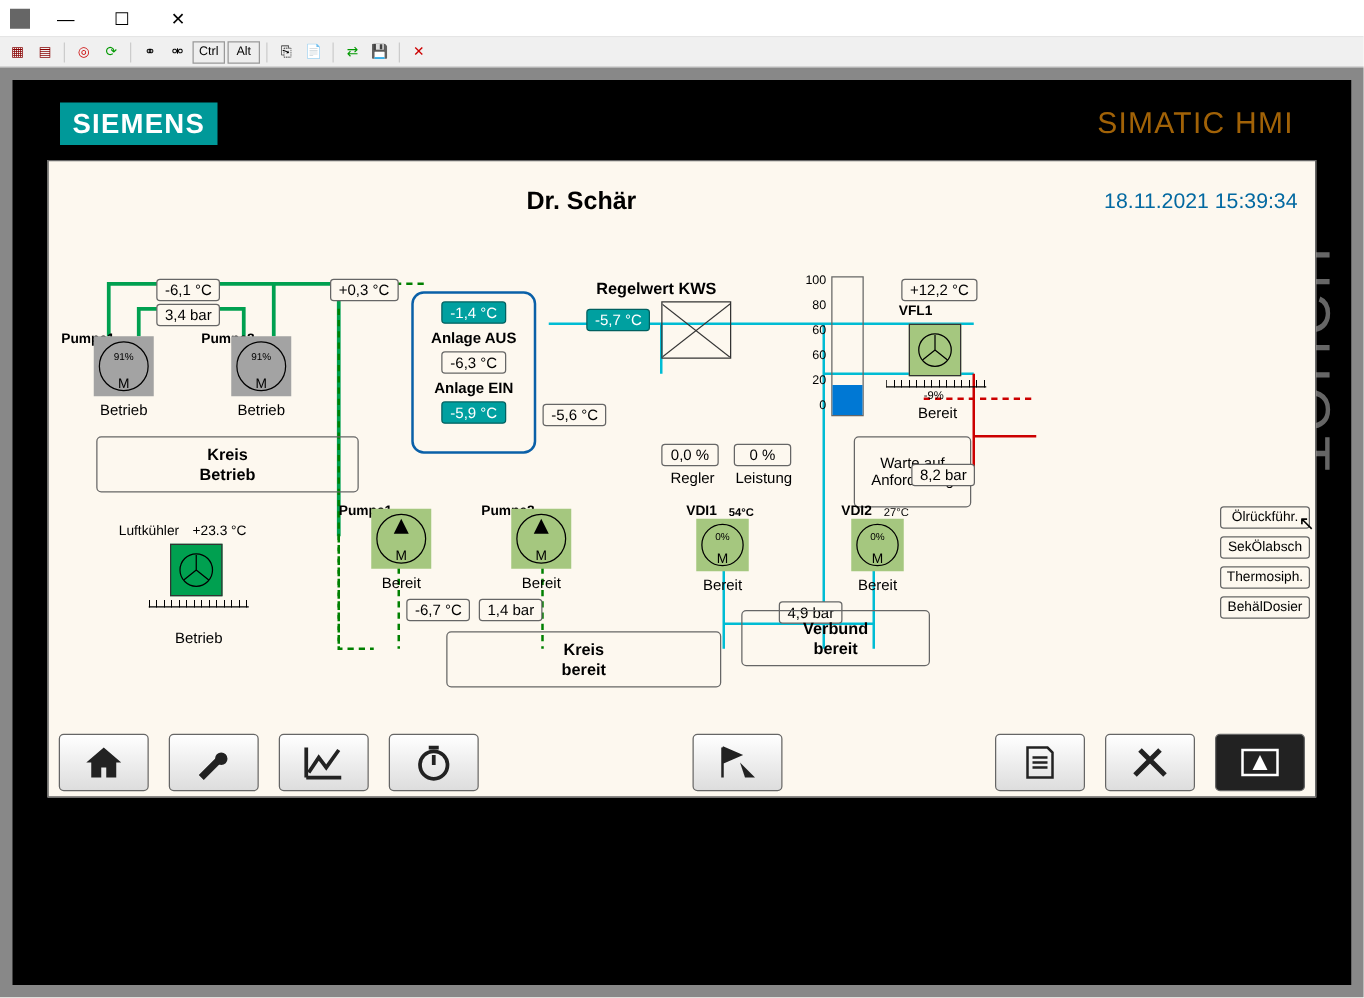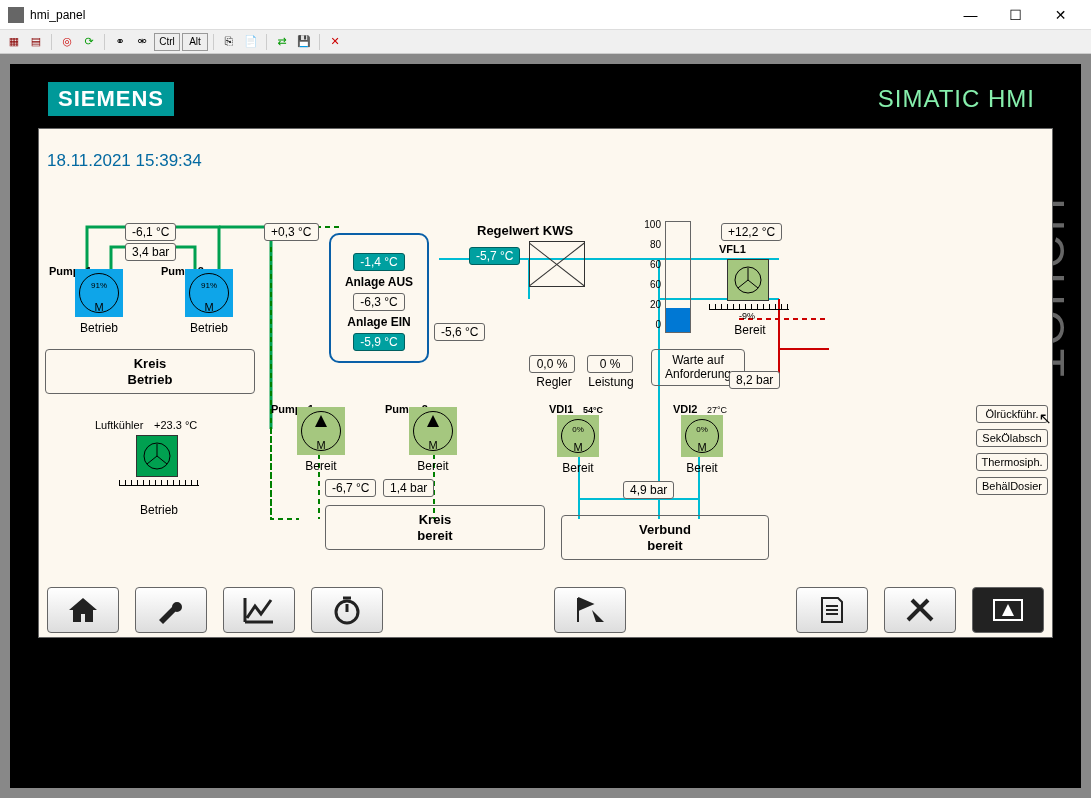--- a/index.html
+++ b/index.html
@@ -15,65 +15,65 @@
 .toolbar { height: 24px; background: #f0f0f0; display: flex; align-items: center; padding: 0 4px; gap: 2px; border-bottom: 1px solid #ccc; }
 .toolbar .tbtn { width: 20px; height: 18px; display: inline-flex; align-items: center; justify-content: center; font-size: 11px; border: 1px solid transparent; }
 .toolbar .sep { width: 1px; height: 16px; background: #ccc; margin: 0 3px; }
 .toolbar .tbtn.ctrl, .toolbar .tbtn.alt { width: 26px; font-size: 10px; border: 1px solid #999; background: #eee; }
 
 
 .outer { background: #888; padding: 10px; height: calc(100% - 54px); }
 .bezel { background: #000; padding: 18px 28px 50px 28px; height: 100%; position: relative; }
 .brandrow { display: flex; justify-content: space-between; align-items: center; padding: 0 18px 12px 10px; }
 .siemens { background: #009999; color: #fff; font-weight: 700; font-size: 22px; padding: 4px 10px; letter-spacing: 1px; }
-.simatic { color: #86efac; font-size: 24px; font-weight: 300; letter-spacing: 1px; }
+.simatic { color: #a16207; font-size: 24px; font-weight: 300; letter-spacing: 1px; }
 .touch { position: absolute; right: 6px; top: 130px; color: #666; font-size: 46px; font-weight: 300; writing-mode: vertical-rl; transform: rotate(180deg) scaleX(-1); letter-spacing: 4px; }
 
 
 .screen { background: #fdf8ef; height: 510px; position: relative; border: 1px solid #666; overflow: hidden; }
 .hdr { height: 60px; display: flex; align-items: center; padding: 4px 14px 0 8px; }
 .logo-stripes { display: flex; gap: 3px; }
 .logo-stripes span { width: 16px; height: 32px; background: #1c72b8; transform: skewX(-15deg); }
 .logo-stripes span:first-child { background: #888; }
 .logo-text { font-size: 11px; color: #003366; margin-left: 4px; align-self: flex-end; margin-bottom: 2px; }
 .hdr .customer { flex: 1; text-align: center; font-size: 20px; font-weight: 700; }
 .hdr .ts { font-size: 17px; color: #0369a1; }
 .statusbar { text-align: center; font-size: 17px; border-top: 1px solid #aaa; border-bottom: 1px solid #aaa; padding: 2px; }
 
 
 .process { position: absolute; top: 90px; left: 0; right: 0; bottom: 56px; }
 .valbox { position: absolute; background: #fdf8ef; border: 1px solid #666; border-radius: 3px; font-size: 12px; padding: 1px 6px; text-align: center; }
 .valbox.teal { background: #00a0a0; color: #fff; border-color: #006060; }
-.labelbox { position: absolute; border: 1px solid #666; border-radius: 4px; font-size: 13px; text-align: center; padding: 6px 8px; line-height: 1.2; }
+.labelbox { position: absolute; border: 1px solid #666; border-radius: 4px; font-size: 13px; text-align: center; padding: 6px 8px; line-height: 1.2; margin-left: 32px; }
 .smalllbl { position: absolute; font-size: 11px; font-weight: 700; }
 .statetxt { position: absolute; font-size: 12px; text-align: center; }
 
 
 .pump { position: absolute; width: 48px; height: 48px; }
-.pump.green { background: #0ea5e9; }
+.pump.green { background: #a3a3a3; }
 .pump.olive { background: #a5c77f; }
 .pump .circle { position: absolute; inset: 4px; border: 1px solid #000; border-radius: 50%; }
 .pump .m { position: absolute; bottom: 4px; width: 100%; text-align: center; font-size: 11px; }
 .pump .pct { position: absolute; top: 12px; width: 100%; text-align: center; font-size: 8px; }
 .pump .tri { position: absolute; left: 50%; top: 8px; width: 0; height: 0; border-left: 6px solid transparent; border-right: 6px solid transparent; border-bottom: 12px solid #000; transform: translateX(-50%); }
 
 .fan { position: absolute; width: 42px; height: 42px; border: 1px solid #333; background: #a5c77f; display: flex; align-items: center; justify-content: center; }
 .fan.green { background: #00a050; }
 .fan svg { width: 30px; height: 30px; }
 
 .ruler { position: absolute; height: 12px; border-top: 1px solid #000; }
 .ruler::before { content: ''; position: absolute; left: 0; right: 0; top: -6px; background: repeating-linear-gradient(90deg, #000 0 1px, transparent 1px 6px); height: 6px; }
 
 
 .hx { position: absolute; border: 1px solid #333; }
 .hx::before, .hx::after { content: ''; position: absolute; background: #333; }
 .hx::before { width: 140%; height: 1px; top: 50%; left: -20%; transform: rotate(38deg); }
 .hx::after { width: 140%; height: 1px; top: 50%; left: -20%; transform: rotate(-38deg); }
 
-.anlage { position: absolute; border: 2px solid #0a60a8; border-radius: 10px; width: 100px; text-align: center; padding: 16px 0; }
+.anlage { position: absolute; border: 2px solid #0a60a8; border-radius: 10px; width: 100px; text-align: center; padding: 4px 0; }
 .anlage .row { font-size: 12px; font-weight: 700; margin: 2px 0; }
 
 
 .bargraph { position: absolute; width: 26px; border: 1px solid #666; display: flex; flex-direction: column-reverse; }
 .bargraph .fill { background: #0078d4; width: 100%; }
 .bargraph-scale { position: absolute; font-size: 10px; text-align: right; }
 .bargraph-scale div { height: 20px; }
 
 
 .sidebtn { position: absolute; border: 1px solid #666; border-radius: 3px; font-size: 11px; text-align: center; padding: 2px 4px; width: 72px; background: #fdf8ef; }
@@ -87,21 +87,20 @@
 
 svg.pipes { position: absolute; inset: 0; width: 100%; height: 100%; pointer-events: none; }
 
 .cursor { position: absolute; font-size: 16px; pointer-events: none; }
 </style>
 </head>
 <body>
 
 <div class="titlebar">
   <div class="appicon"></div>
-  <div class="title">hmi_panel</div>
   <div class="winbtns">
     <div class="winbtn">—</div>
     <div class="winbtn">☐</div>
     <div class="winbtn">✕</div>
   </div>
 </div>
 
 <div class="toolbar">
   <span class="tbtn" style="color:#800">▦</span>
   <span class="tbtn" style="color:#800">▤</span>
@@ -127,20 +126,21 @@
   <div class="bezel">
     <div class="brandrow">
       <div class="siemens">SIEMENS</div>
       <div class="simatic">SIMATIC HMI</div>
     </div>
     <div class="touch">TOUCH</div>
 
     <div class="screen">
 
       <div class="hdr">
+        <div class="customer">Dr. Schär</div>
         <div class="ts">18.11.2021 15:39:34</div>
       </div>
 
       <div class="process">
 
         <svg class="pipes">
 
           <path d="M48 50 L48 8 L180 8 L180 50" stroke="#00a050" stroke-width="3" fill="none"></path>
           <path d="M180 8 L232 8 L232 210" stroke="#00a050" stroke-width="3" fill="none"></path>
           <path d="M72 50 L72 28 L156 28 L156 50" stroke="#00a050" stroke-width="3" fill="none"></path>
@@ -227,21 +227,21 @@
 
         <span class="smalllbl" style="left:438px;top:4px;font-size:13px">Regelwert KWS</span>
         <div class="valbox teal" style="left:430px;top:28px">-5,7 °C</div>
         <div class="hx" style="left:490px;top:22px;width:56px;height:46px;overflow:hidden"></div>
 
         <div class="valbox" style="left:490px;top:136px;width:46px">0,0 %</div>
         <div class="statetxt" style="left:490px;top:156px;width:50px">Regler</div>
         <div class="valbox" style="left:548px;top:136px;width:46px">0 %</div>
         <div class="statetxt" style="left:542px;top:156px;width:60px">Leistung</div>
 
-        <div class="labelbox" style="left:612px;top:130px;width:94px;padding:3px">
+        <div class="labelbox" style="left:612px;top:130px;width:94px;padding:13px">
           <div style="font-size:12px">Warte auf</div>
           <div style="font-size:12px">Anforderung</div>
         </div>
         <div class="valbox" style="left:690px;top:152px">8,2 bar</div>
         <div class="valbox" style="left:584px;top:262px">4,9 bar</div>
 
         <div class="bargraph-scale" style="left:600px;top:0px;width:22px">
           <div>100</div>
             <div>80</div>
             <div>60</div>
@@ -276,21 +276,21 @@
 
         <span class="smalllbl" style="left:634px;top:184px">VDI2</span>
         <span class="smalllbl" style="left:668px;top:186px;font-size:9px;font-weight:400">27°C</span>
         <div class="pump olive" style="left:642px;top:196px;width:42px;height:42px">
           <div class="circle"></div>
           <div class="pct" style="top:10px">0%</div>
           <div class="m">M</div>
         </div>
         <div class="statetxt" style="left:638px;top:242px;width:50px">Bereit</div>
 
-        <div class="labelbox" style="left:522px;top:296px;width:208px">
+        <div class="labelbox" style="left:522px;top:269px;width:151px">
           <div style="font-weight:700">Verbund</div>
           <div style="font-weight:700">bereit</div>
         </div>
 
         <div class="sidebtn" style="right:4px;top:186px">Ölrückführ.</div>
         <div class="sidebtn" style="right:4px;top:210px">SekÖlabsch</div>
         <div class="sidebtn" style="right:4px;top:234px">Thermosiph.</div>
         <div class="sidebtn" style="right:4px;top:258px">BehälDosier</div>
 
         <span class="cursor" style="right:0px;top:190px">↖</span>

